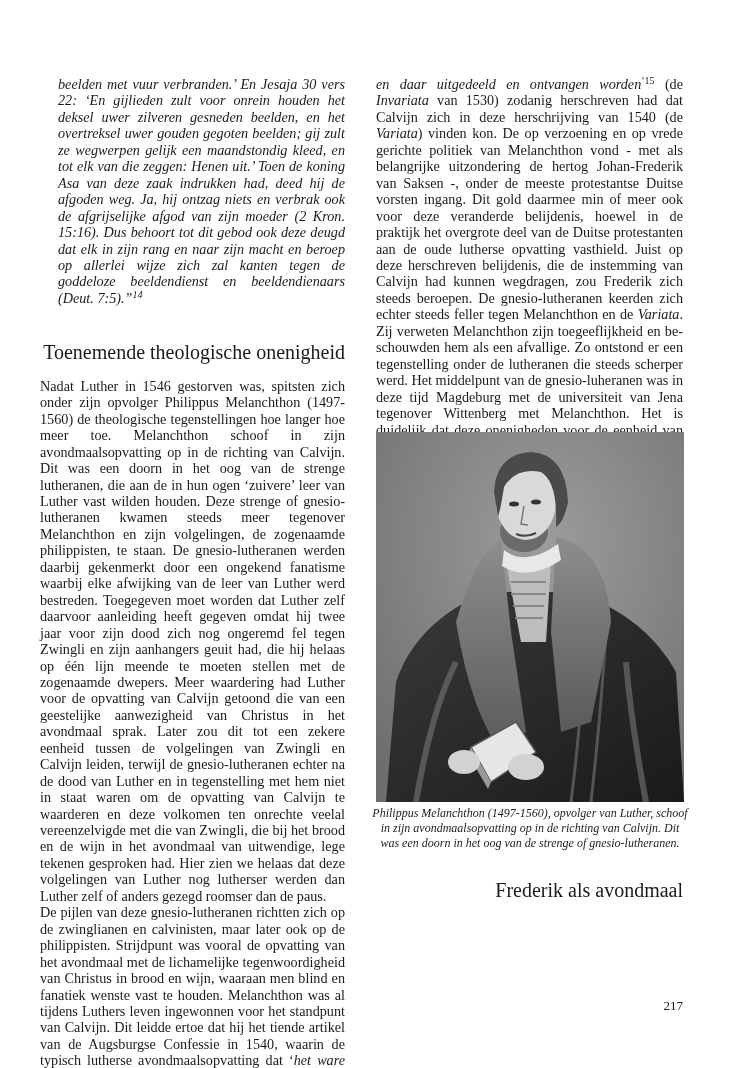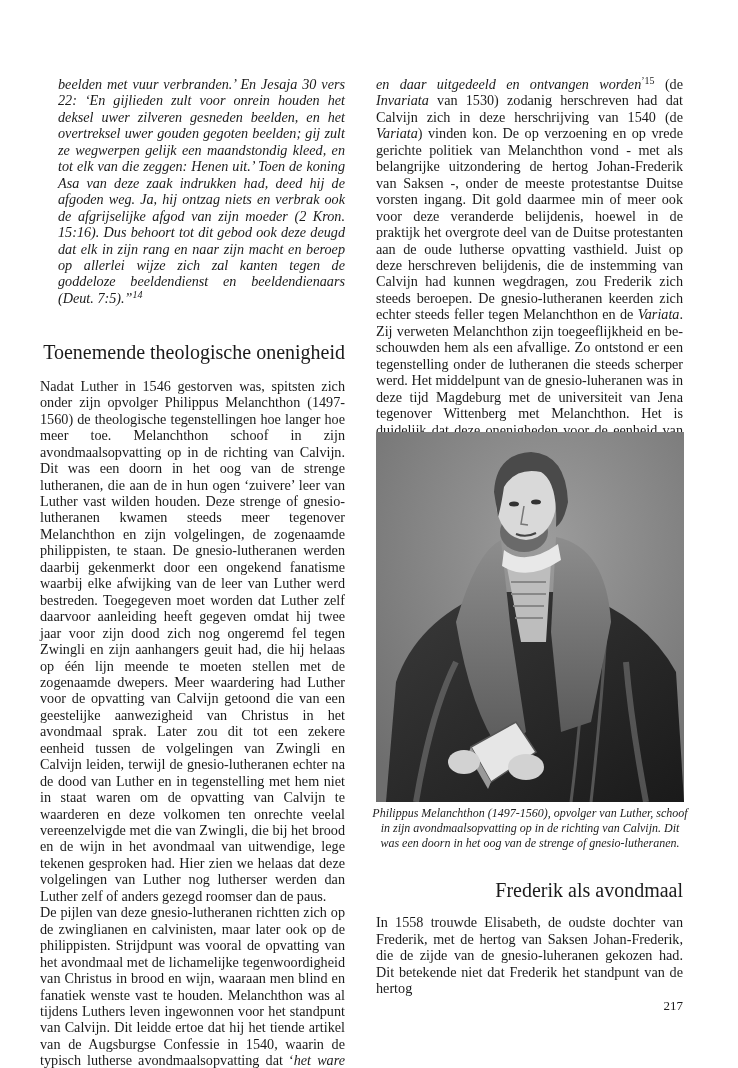--- a/index.html
+++ b/index.html
@@ -84,16 +84,15 @@
 
     <ellipse cx="88" cy="330" rx="16" ry="12" fill="#d2d2d2"></ellipse>
     <ellipse cx="150" cy="335" rx="18" ry="13" fill="#d2d2d2"></ellipse>
   </svg>
 </div>
 
 <div class="caption">Philippus Melanchthon (1497-1560), opvolger van Luther, schoof in zijn avondmaalsopvatting op in de richting van Calvijn. Dit was een doorn in het oog van de strenge of gnesio-lutheranen.</div>
 
 <div id="frederik">
   <p class="heading">Frederik als avondmaal</p>
-  <p style="margin:0">In 1558 trouwde Elisabeth, de oudste dochter van Fre­derik, met de hertog van Saksen Johan-Frederik, die de zijde van de gnesio-luheranen gekozen had. Dit be­tekende niet dat Frederik het standpunt van de hertog</p>
 </div>
 
 <div class="pagenum">217</div>
 
 </body></html>

